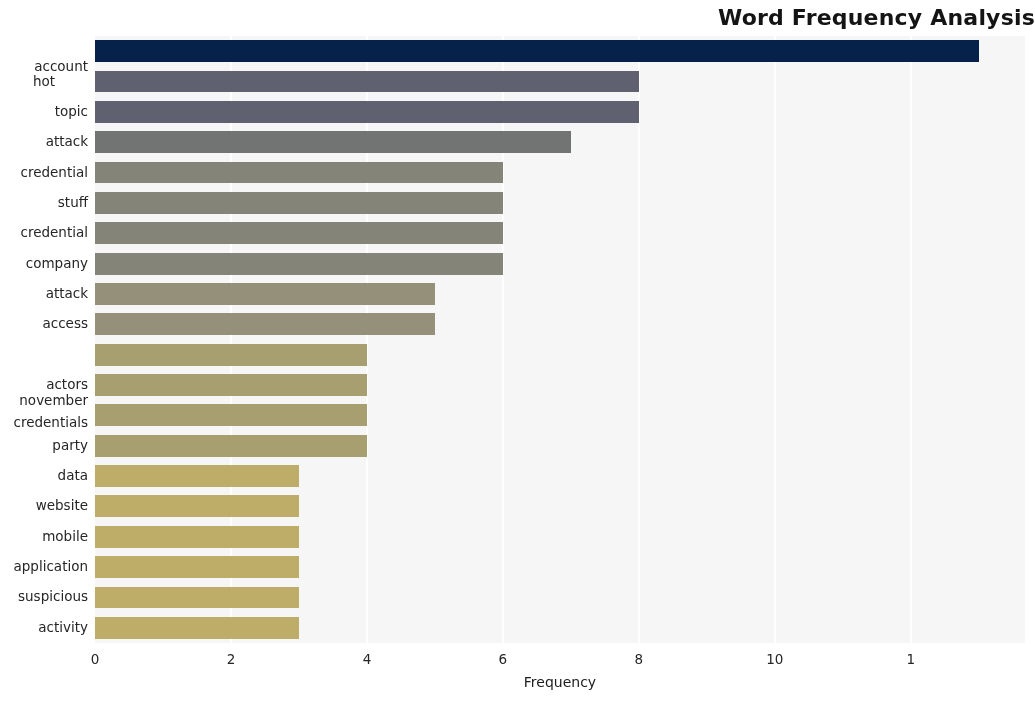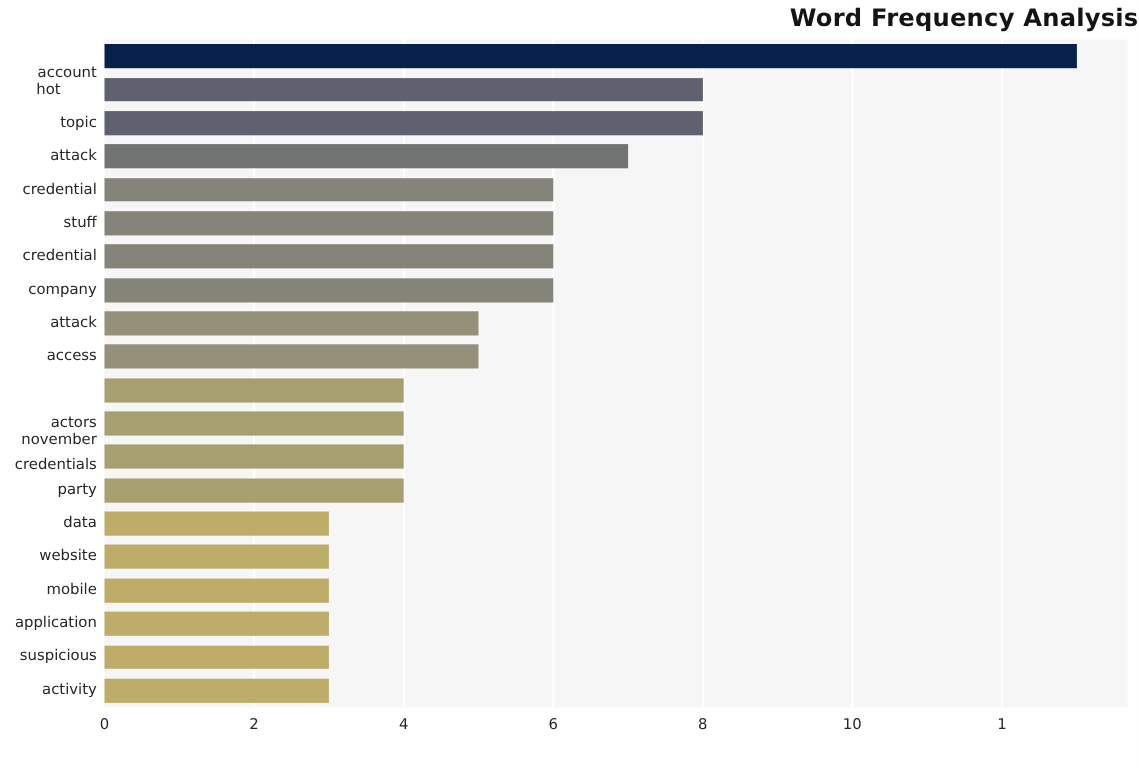--- a/index.html
+++ b/index.html
@@ -224,14 +224,15 @@
   <div id="x-axis">
       <div class="x-tick-label" style="left: 0px;">0</div>
       <div class="x-tick-label" style="left: 135.965px;">2</div>
       <div class="x-tick-label" style="left: 271.93px;">4</div>
       <div class="x-tick-label" style="left: 407.895px;">6</div>
       <div class="x-tick-label" style="left: 543.86px;">8</div>
       <div class="x-tick-label" style="left: 679.825px;">10</div>
       <div class="x-tick-label" style="left: 815.789px;">1</div>
     </div>
 
+  <div id="x-axis-title">Frequency</div>
 
 </div>
 
 </body></html>

